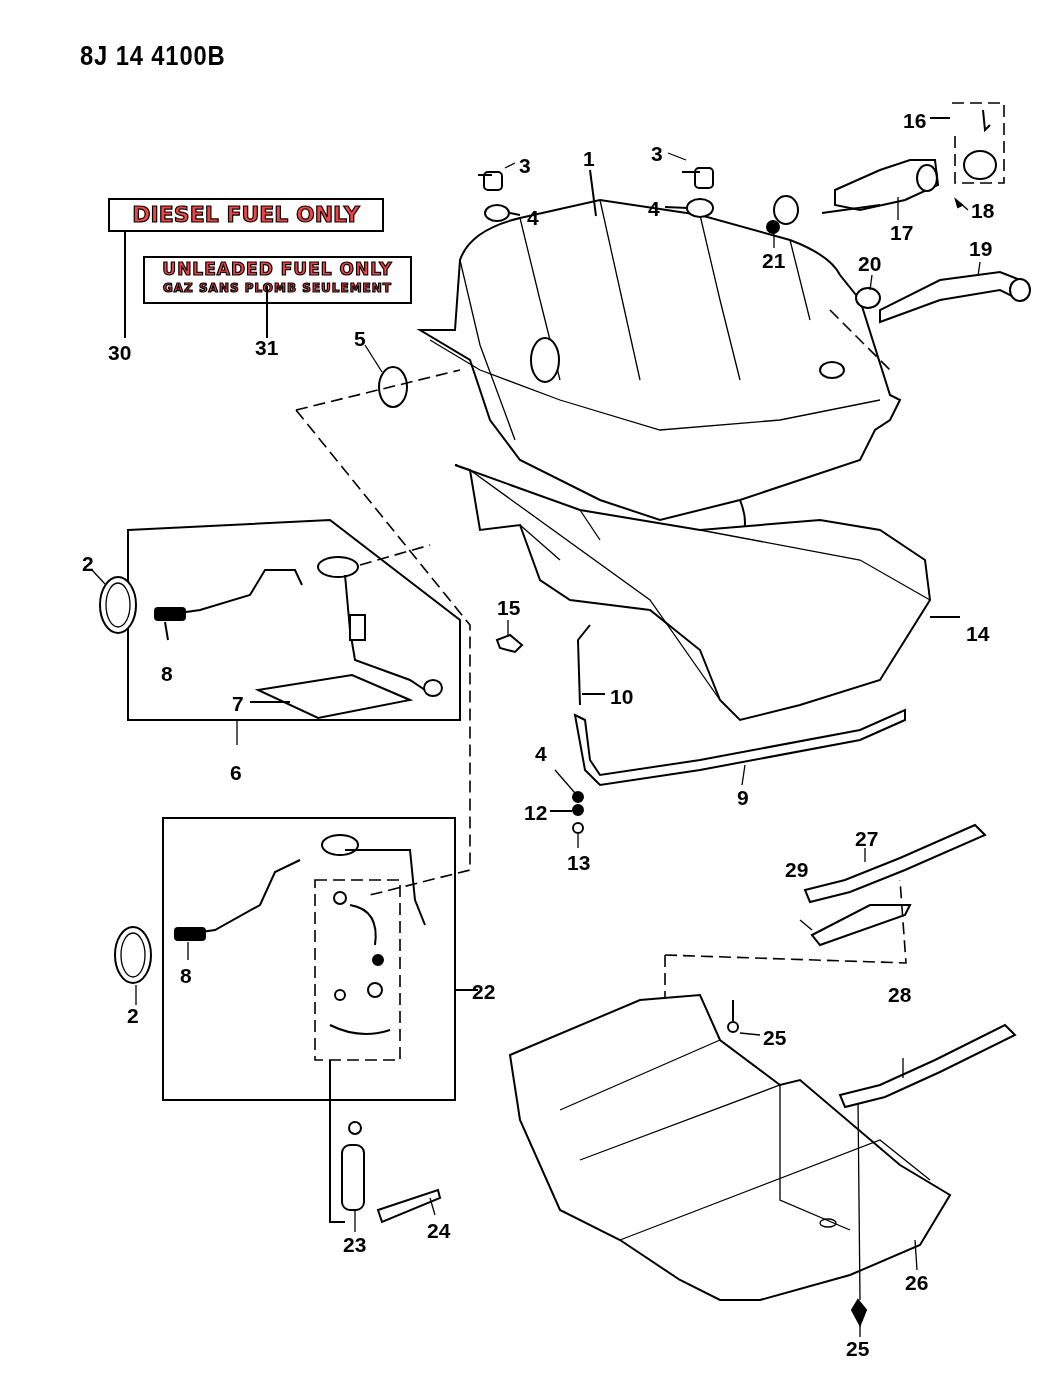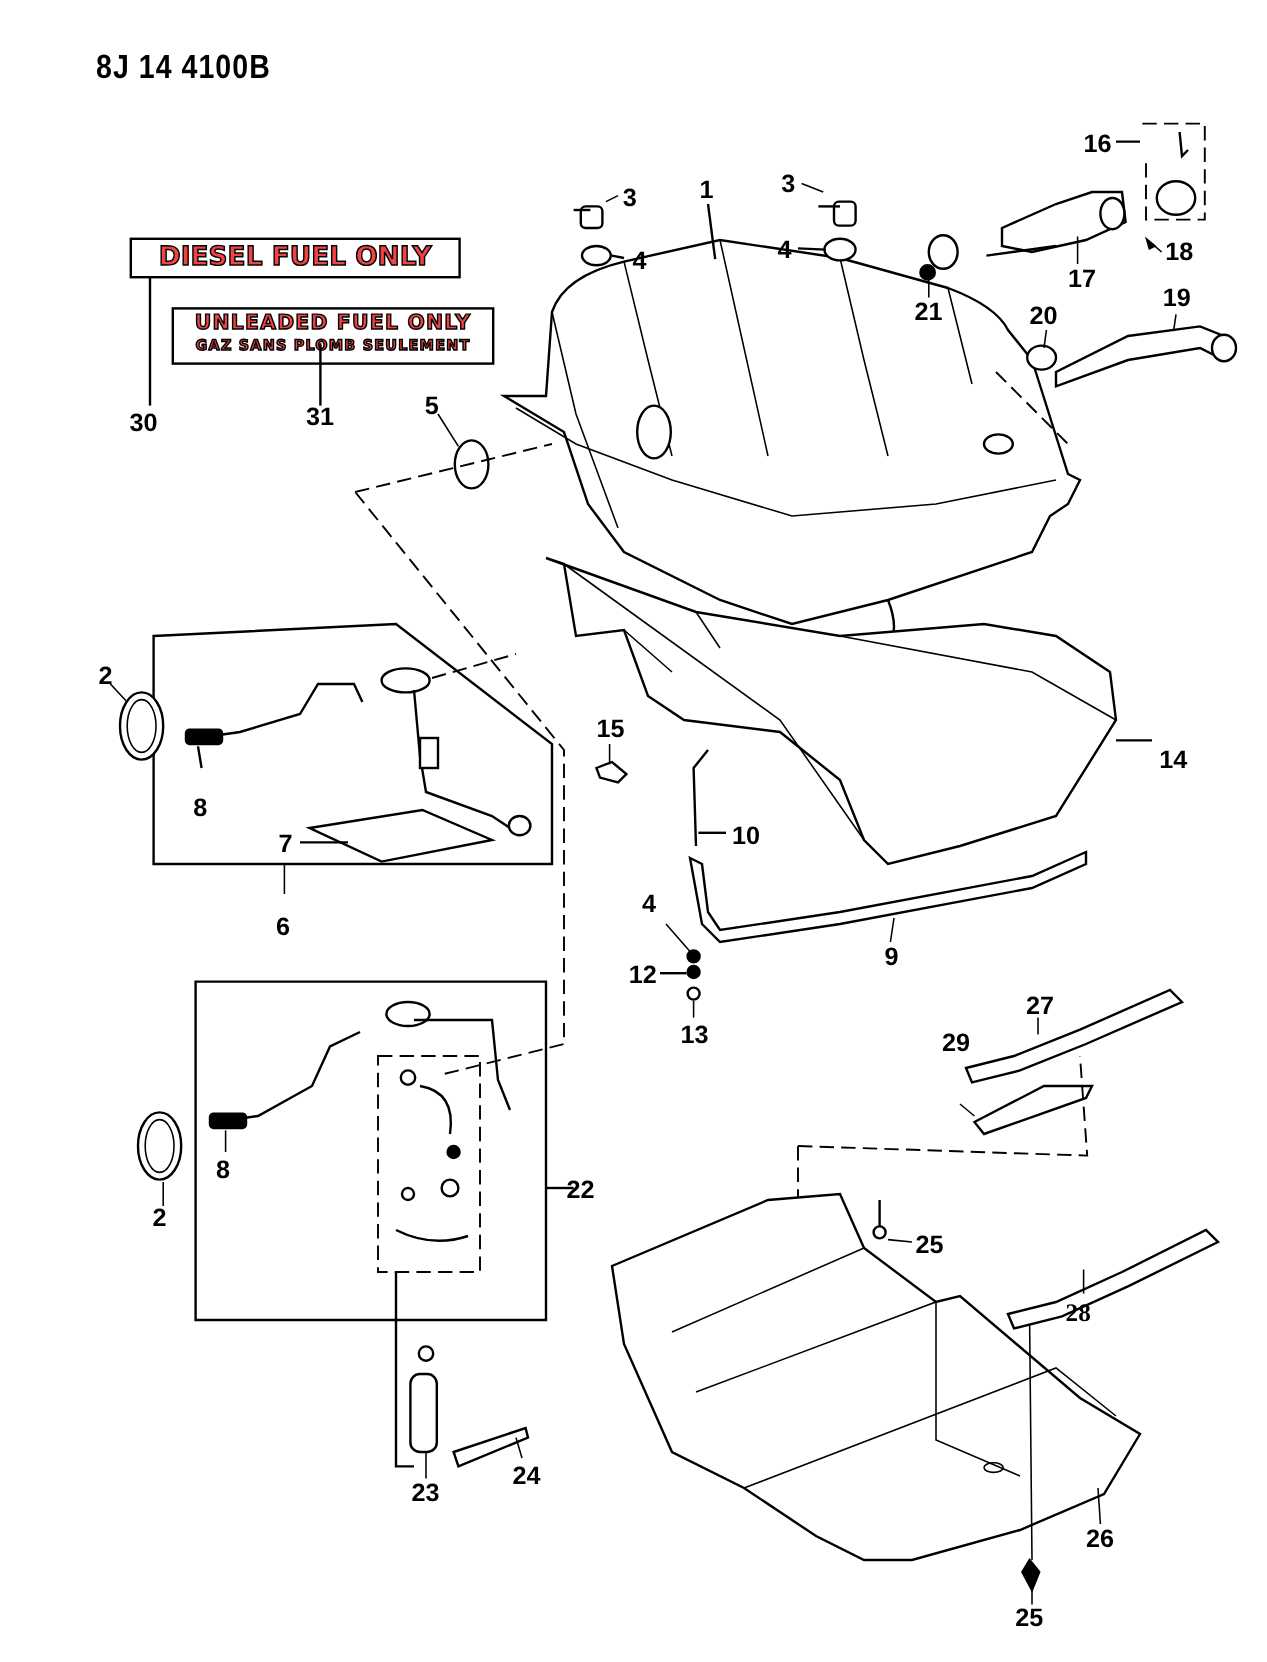--- a/index.html
+++ b/index.html
@@ -209,16 +209,16 @@
 <div class="callout" style="left:969px;top:238px;">19</div>
 <div class="callout" style="left:858px;top:253px;">20</div>
 <div class="callout" style="left:762px;top:250px;">21</div>
 <div class="callout" style="left:472px;top:981px;">22</div>
 <div class="callout" style="left:343px;top:1234px;">23</div>
 <div class="callout" style="left:427px;top:1220px;">24</div>
 <div class="callout" style="left:763px;top:1027px;">25</div>
 <div class="callout" style="left:846px;top:1338px;">25</div>
 <div class="callout" style="left:905px;top:1272px;">26</div>
 <div class="callout" style="left:855px;top:828px;">27</div>
-<div class="callout" style="left:888px;top:1084px;font-family:Liberation Serif, serif;">28</div>
+<div class="callout" style="left:888px;top:984px;">28</div>
 <div class="callout" style="left:785px;top:859px;">29</div>
 <div class="callout" style="left:108px;top:342px;">30</div>
 <div class="callout" style="left:255px;top:337px;">31</div>
 
 </body></html>

